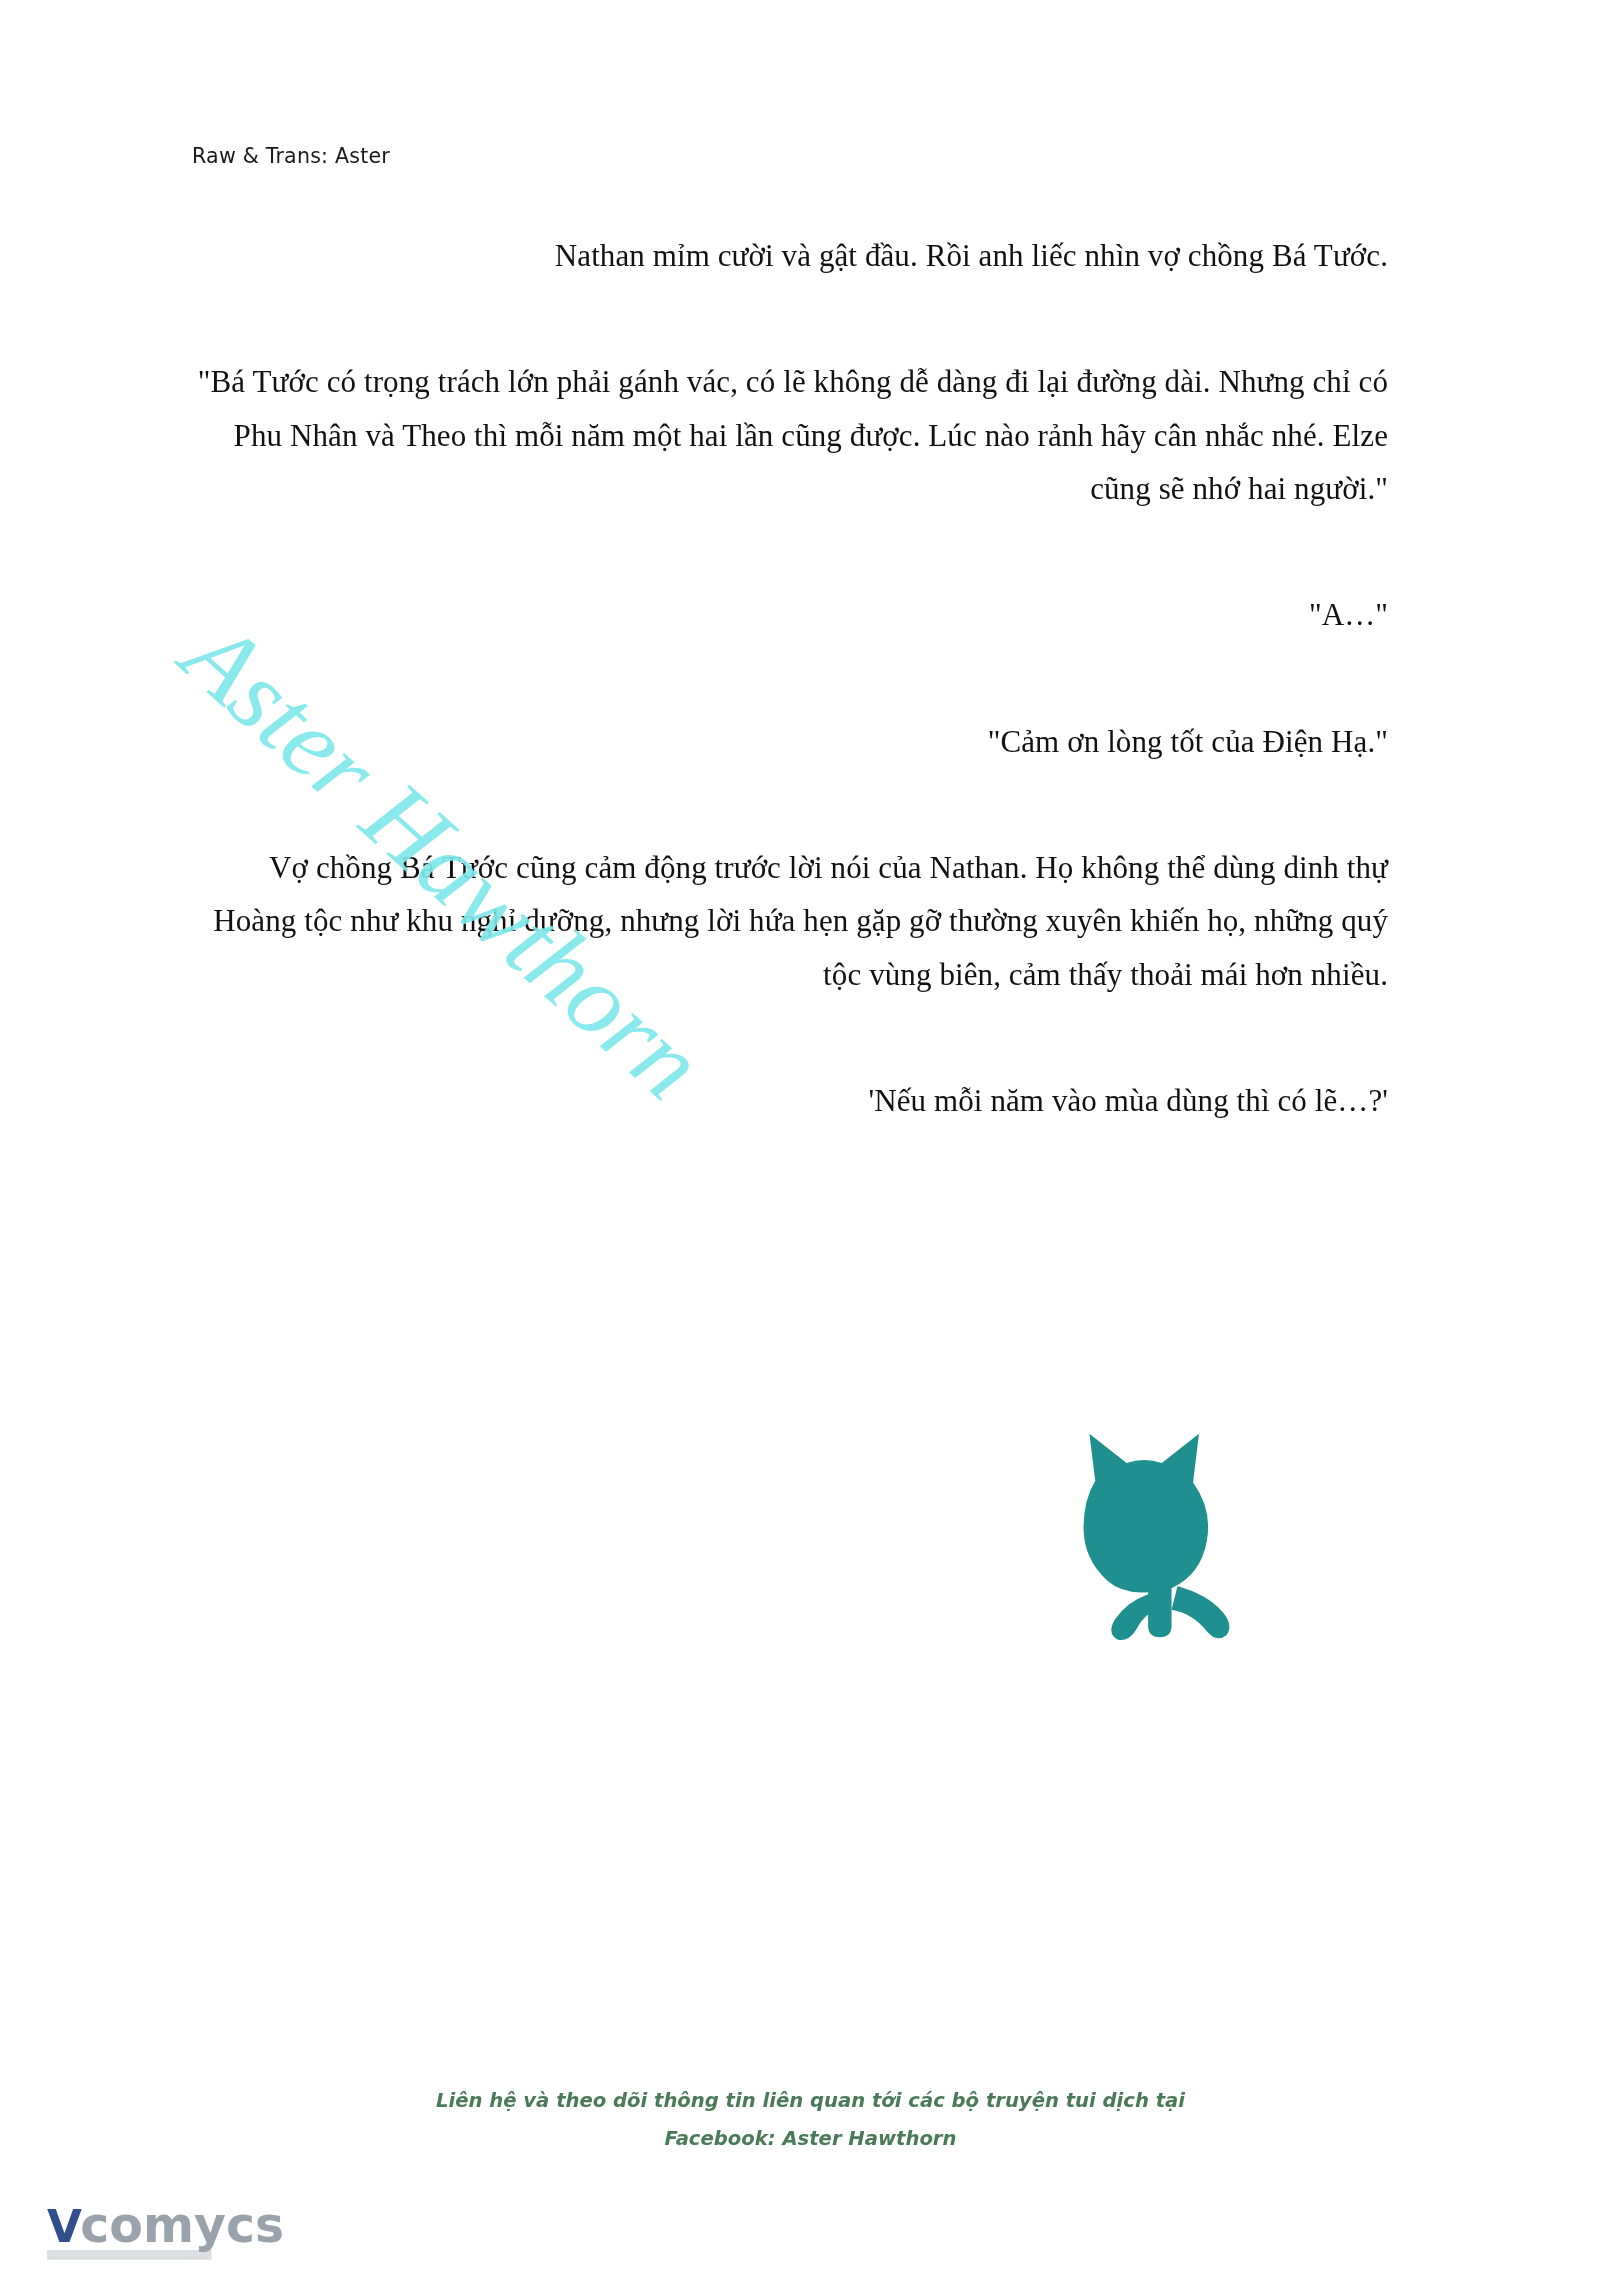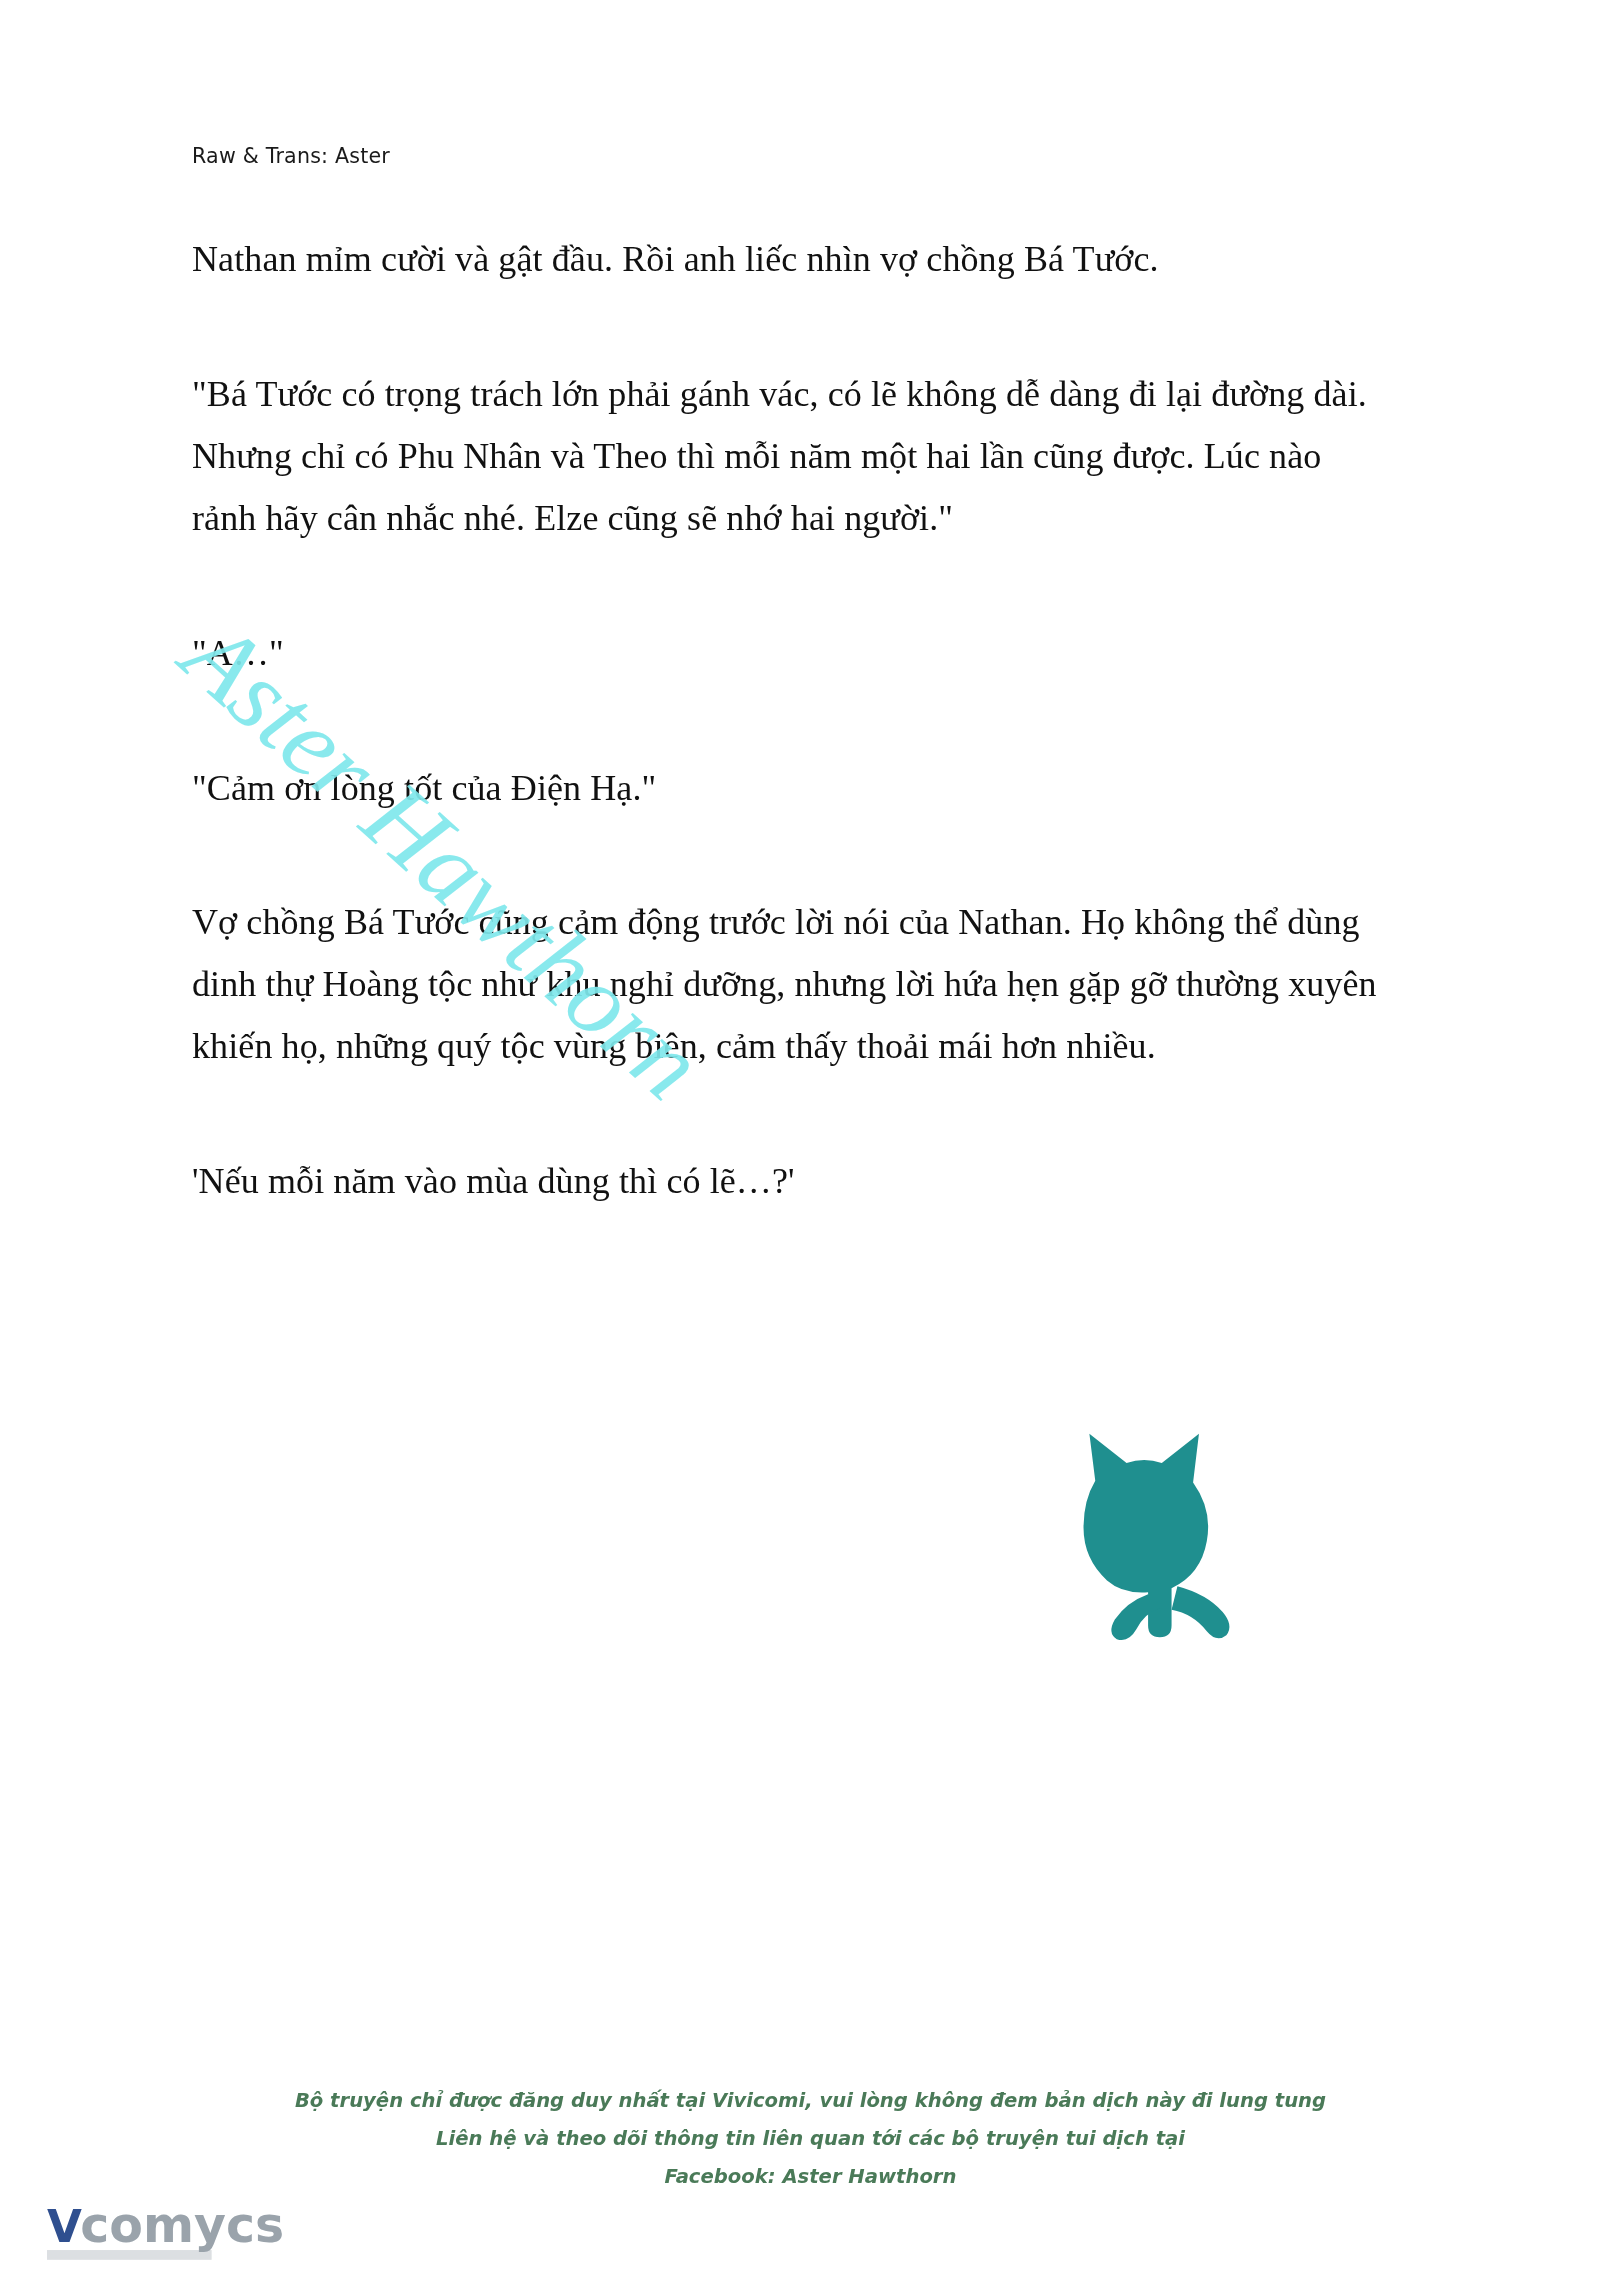--- a/index.html
+++ b/index.html
@@ -34,25 +34,26 @@
 
   .content {
     position: absolute;
     top: 181px;
     left: 192px;
     width: 1196px;
   }
 
   .para {
     font-family: "Liberation Serif", serif;
-    font-size: 36px;
+    font-size: 31px;
     line-height: 1.72;
     color: #111111;
     margin: 0 0 73px 0;
     letter-spacing: 0.1px;
+    text-align: right;
   }
 
   
   .watermark {
     position: absolute;
     left: 240px;
     top: 549px;
     font-family: "Liberation Serif", serif;
     font-size: 102px;
     color: #7fe8ec;
@@ -124,21 +125,20 @@
 
   <svg class="cat-mark" viewBox="0 0 200 230">
     <g fill="#1f8f8f">
       <path d="M42 62 L36 14 L74 44 Q92 38 110 44 L148 14 L142 64 Q162 92 156 124 Q150 158 120 172 L120 210 Q120 222 108 222 Q96 222 96 210 L96 176 Q70 178 54 164 Q30 142 30 110 Q30 82 42 62 Z"></path>
       <path d="M126 170 Q156 178 172 196 Q184 210 176 220 Q166 228 156 216 Q142 198 120 194 Z"></path>
       <path d="M96 178 Q74 186 62 204 Q54 218 64 224 Q76 228 84 214 Q92 198 108 192 Z"></path>
     </g>
   </svg>
 
   <div class="footer">
-    <div>Bộ truyện chỉ được đăng duy nhất tại Vivicomi, vui lòng không đem bản dịch này đi lung tung</div>
     <div>Liên hệ và theo dõi thông tin liên quan tới các bộ truyện tui dịch tại</div>
     <div>Facebook: Aster Hawthorn</div>
   </div>
 
   <div class="logo">
     <svg width="245" height="71" viewBox="0 0 250 72">
       <text x="0" y="52" class="logo-text" fill="#2f4f8f" font-family="DejaVu Sans, sans-serif" font-size="50" font-weight="bold">V</text>
       <text x="34" y="52" font-family="DejaVu Sans, sans-serif" font-size="50" font-weight="bold" fill="#9aa3ab">comycs</text>
       <rect x="0" y="60" width="168" height="10" fill="#9aa3ab" opacity="0.35"></rect>
     </svg>

